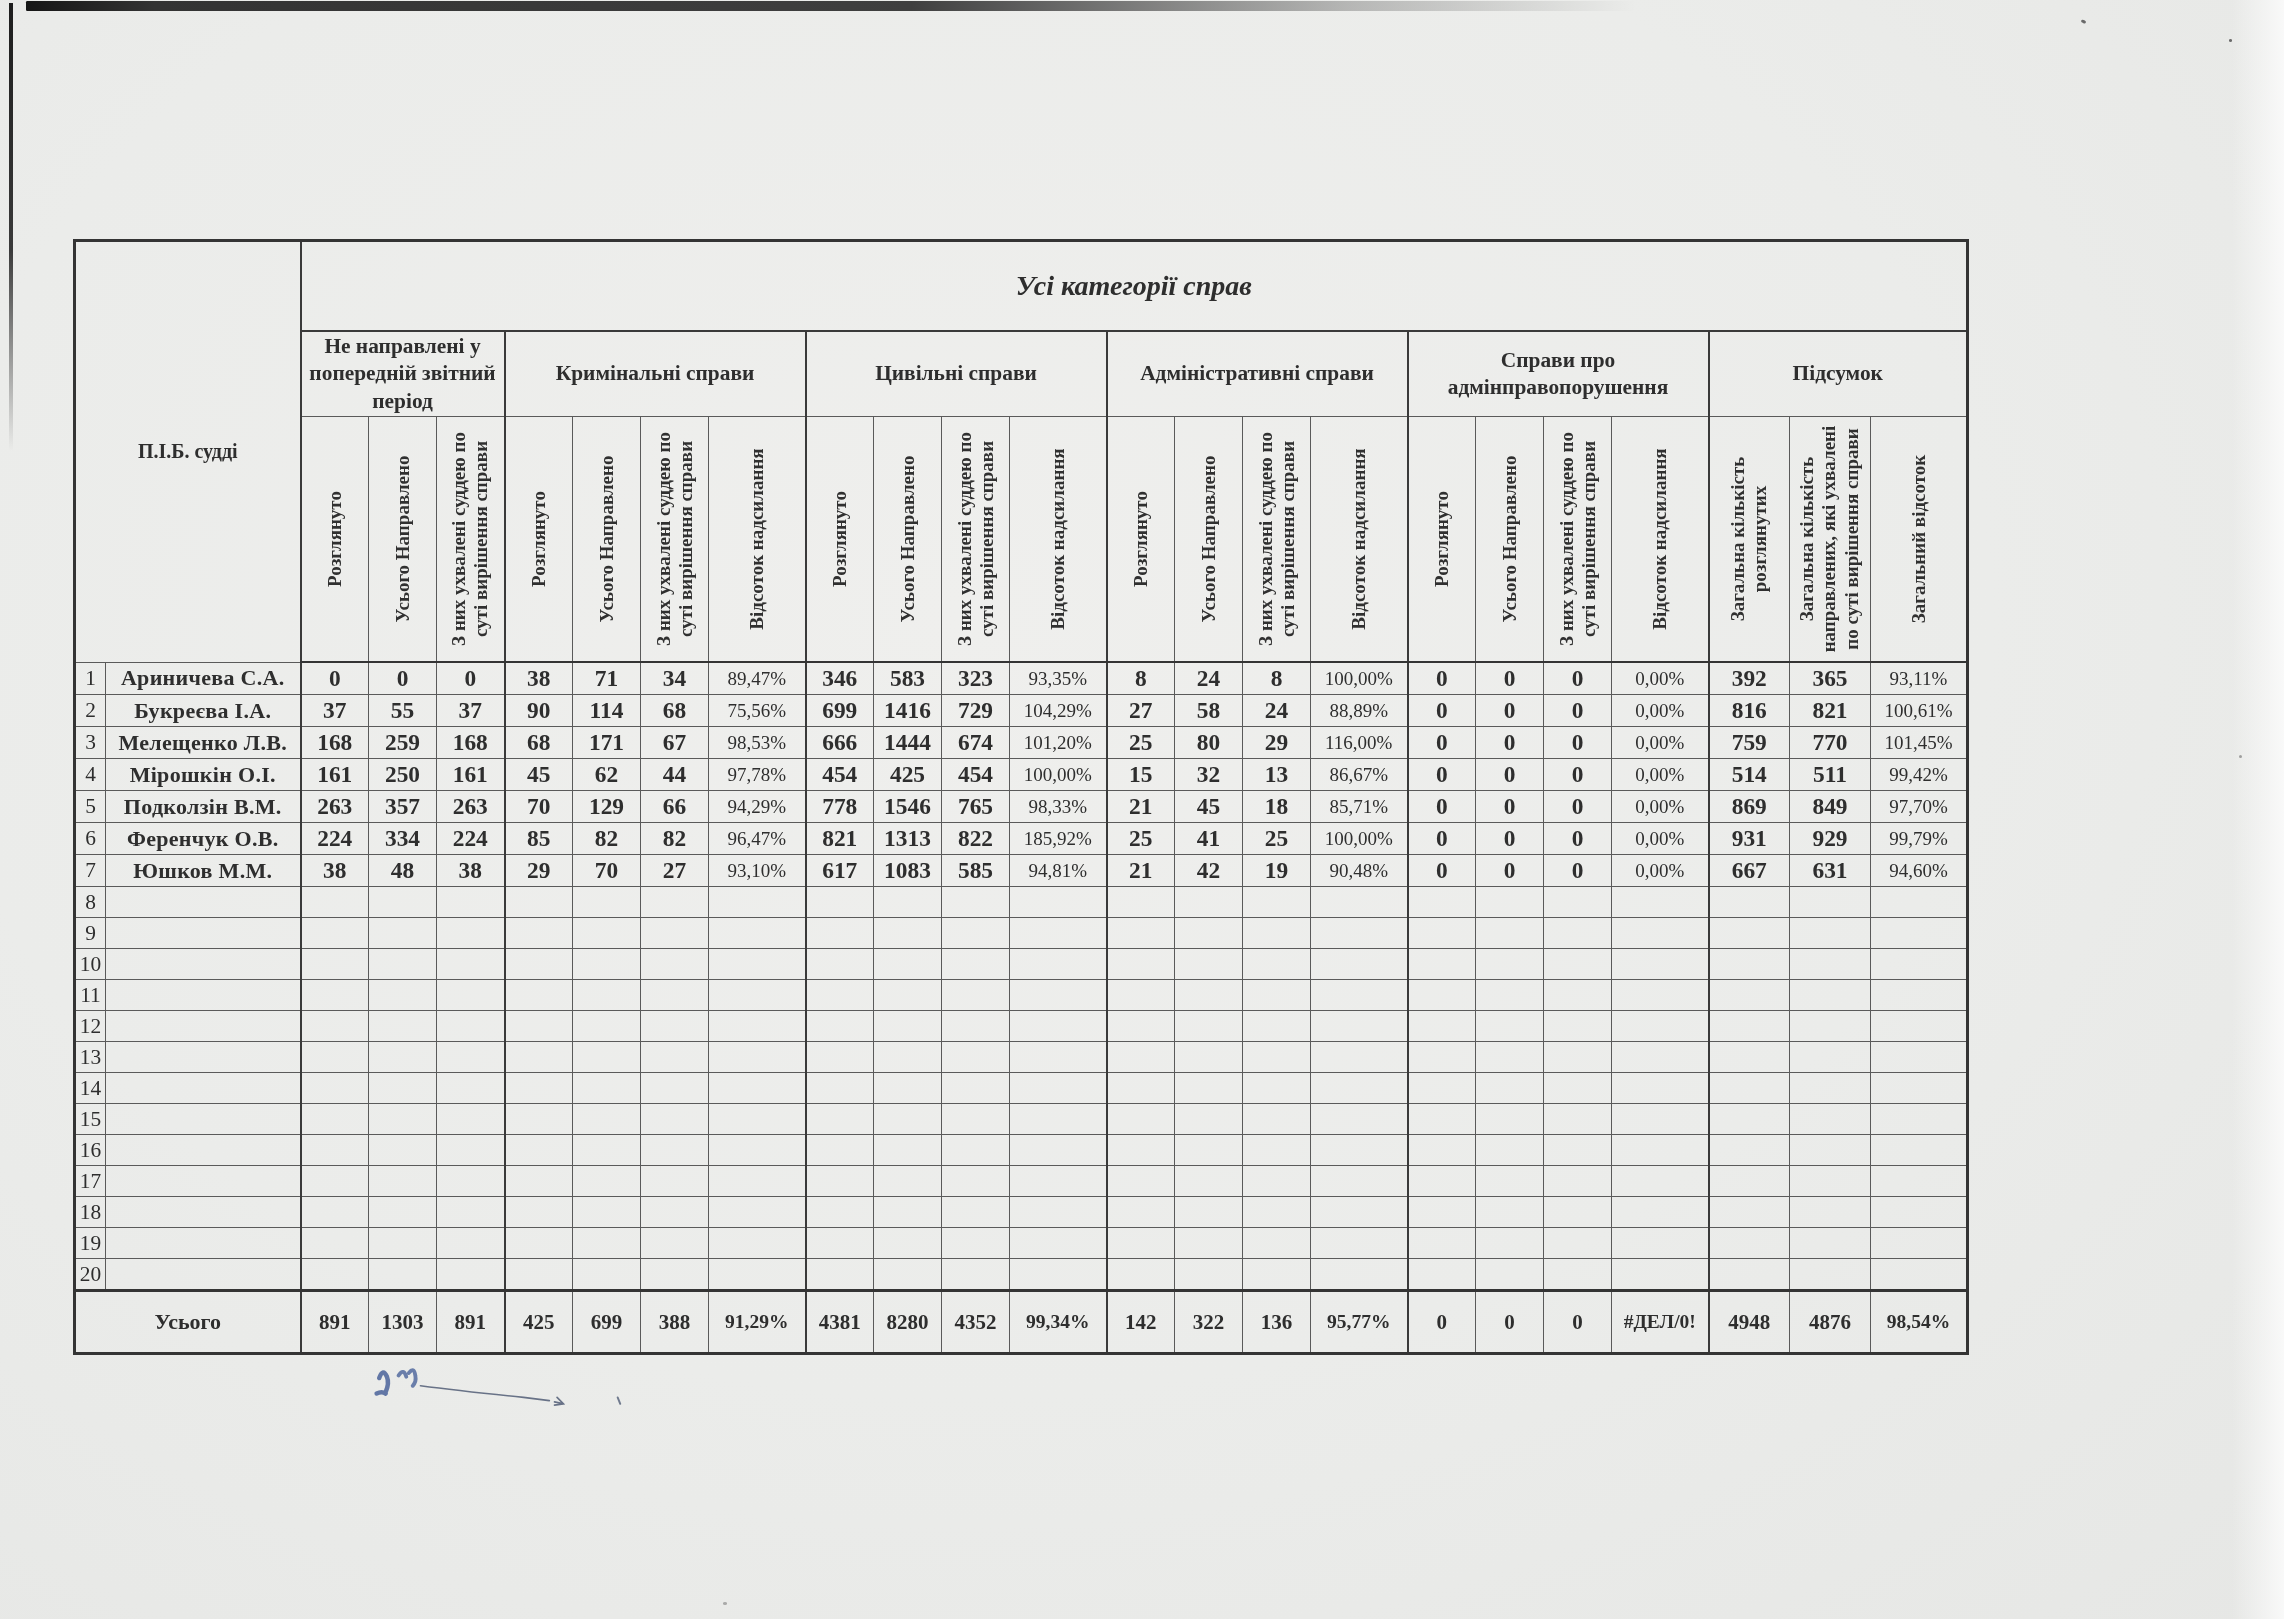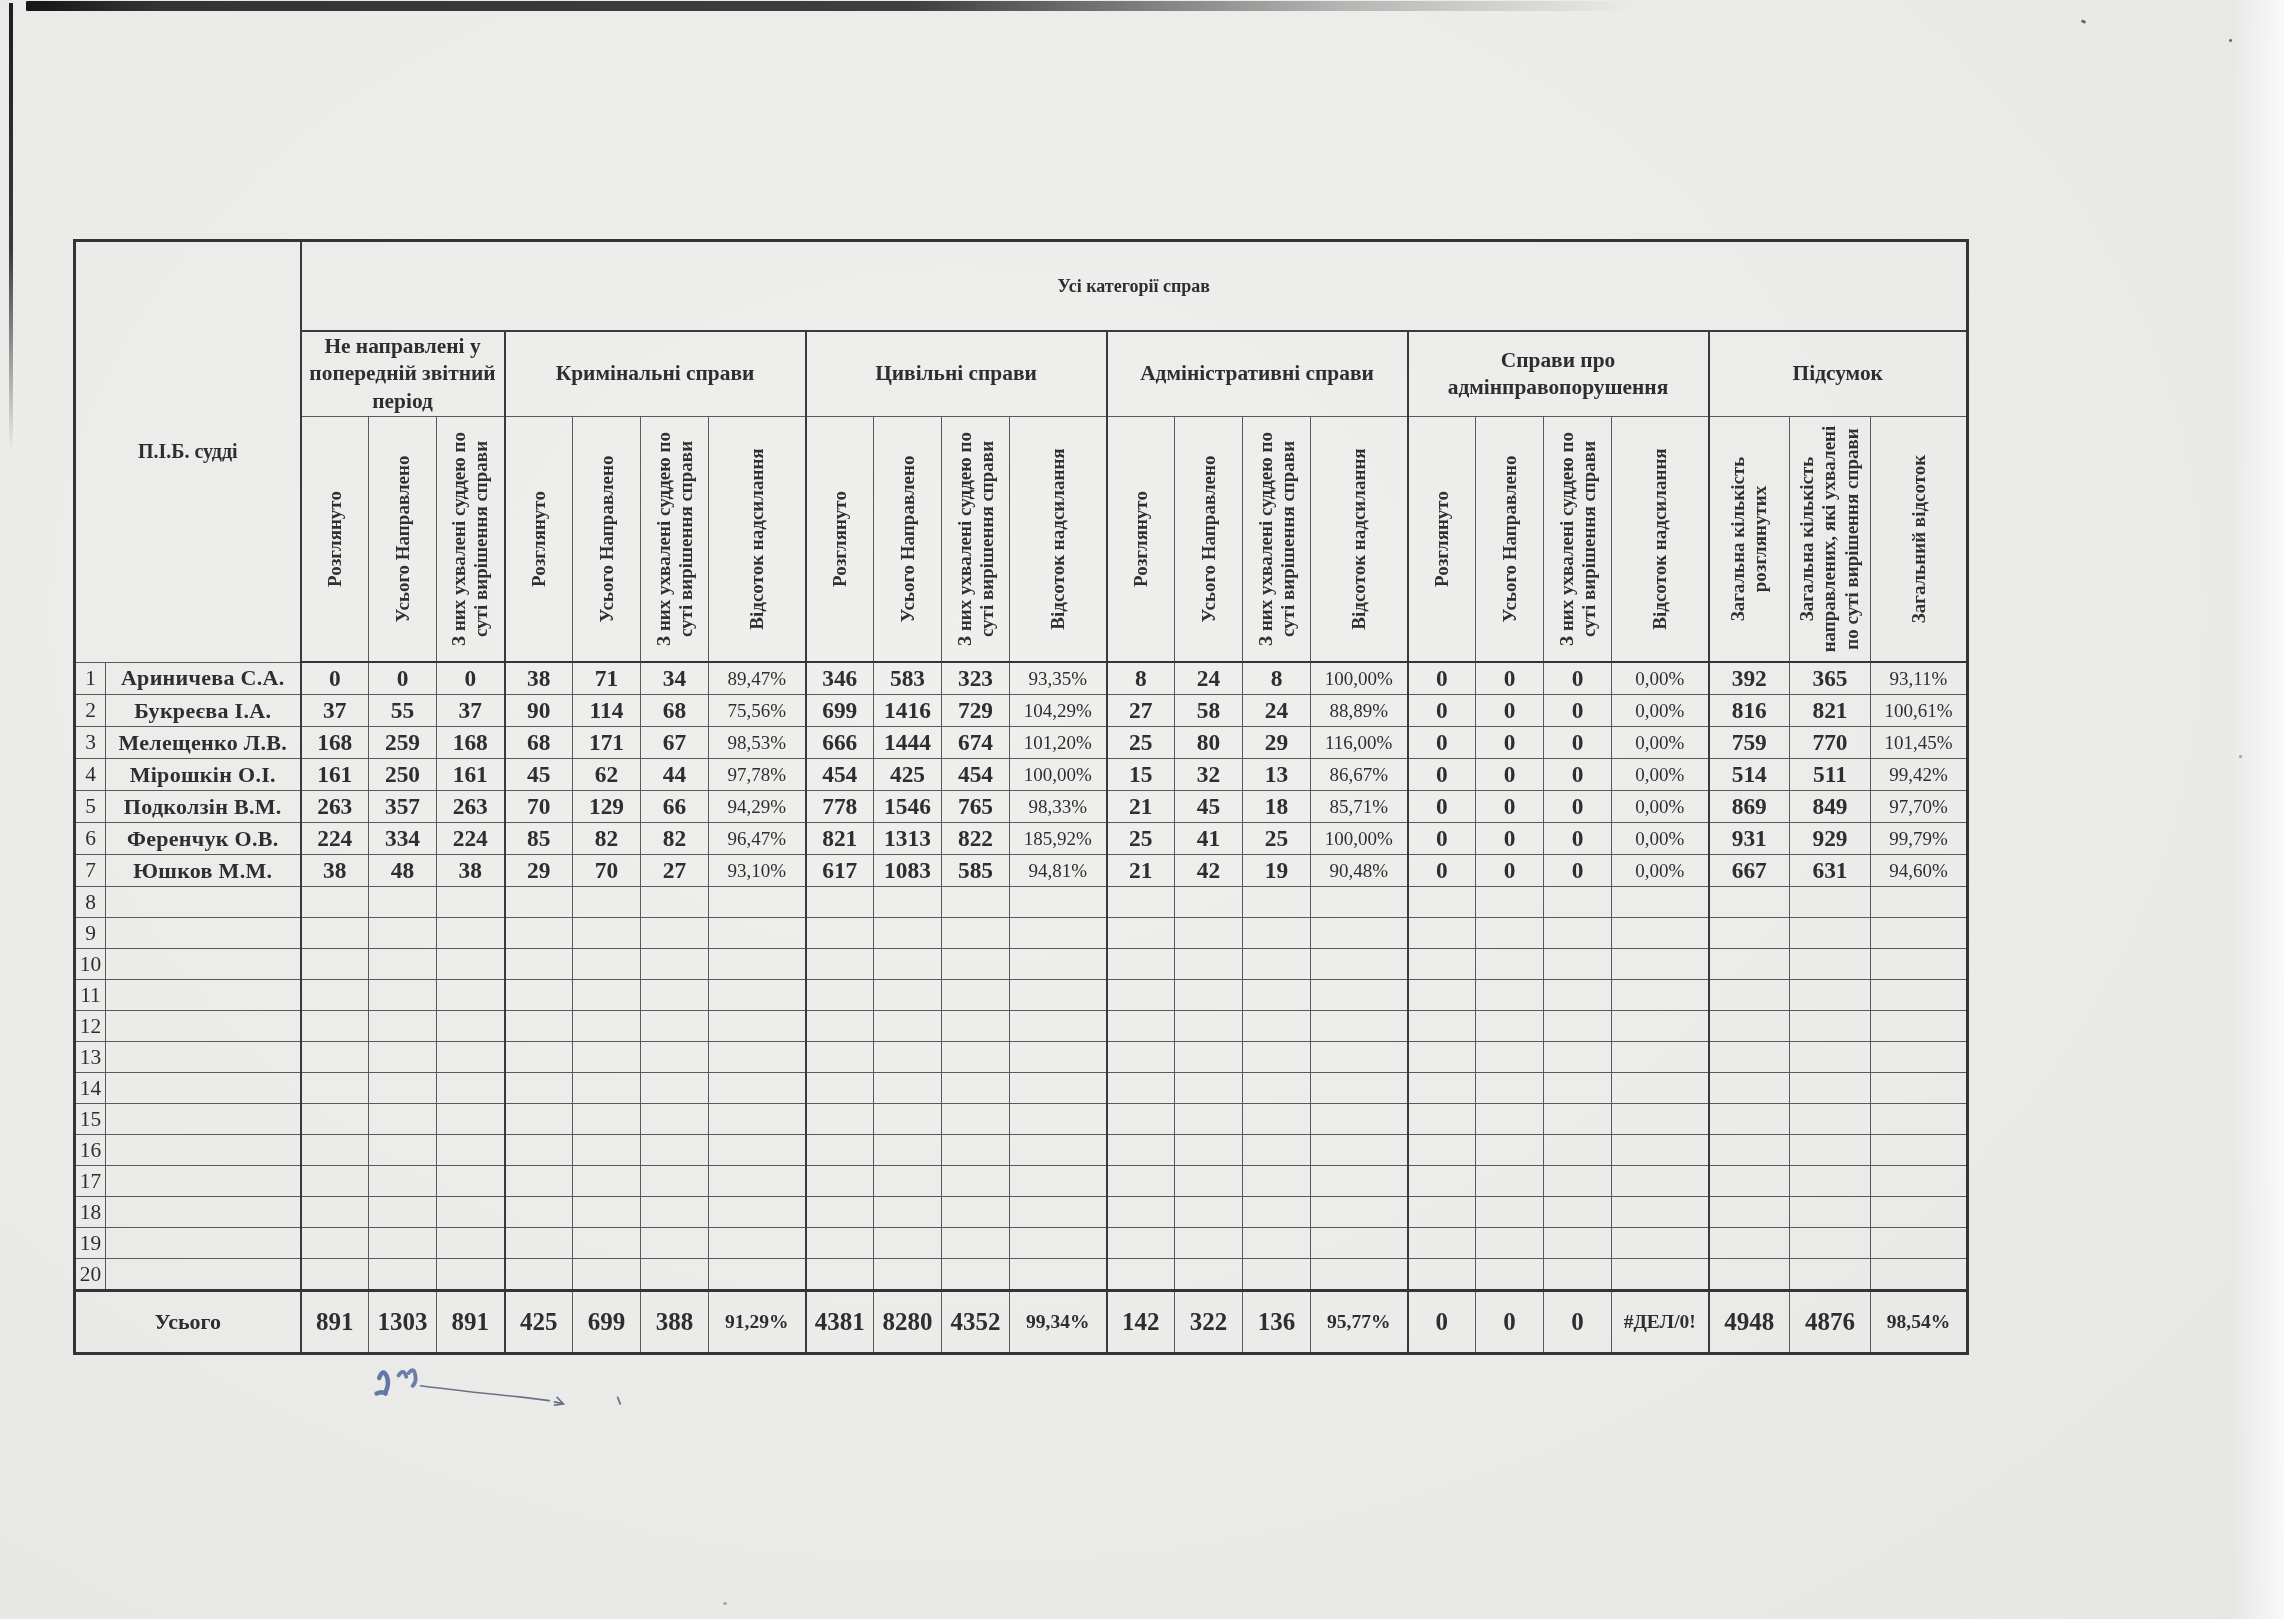--- a/index.html
+++ b/index.html
@@ -50,39 +50,39 @@
     overflow:hidden;
   }
   
   .stat .gb{border-left:2.6px solid #3a3a3a;}
   .stat thead tr.r2 th{border-top:2.6px solid #3a3a3a;}
   .stat thead tr.r3 th{border-top:1.9px solid #3a3a3a;border-bottom:2.6px solid #343434;}
   .stat tfoot td{border-top:3.2px solid #343434;}
 
   .stat thead th{font-weight:bold;}
   .th-pib{font-size:20px;}
-  .th-title{font-size:18px;height:88px;}
+  .th-title{font-size:28px;height:88px;font-style:italic;}
   .th-group{font-size:21.4px;line-height:1.28;height:84px;padding:0 9px;}
   .th-rot{height:244px;padding:0;}
   .rotwrap{position:relative;width:100%;height:242px;}
   .rot{
     position:absolute;left:50%;top:50%;width:231px;
     transform:translate(-50%,-50%) rotate(-90deg);
     font-size:19px;line-height:1.18;font-weight:bold;color:#303030;
     text-align:center;white-space:normal;
   }
   .td-num{font-size:21.4px;color:#3f3f3f;font-weight:normal;}
   .td-name{font-size:22px;font-weight:bold;letter-spacing:0.3px;}
   .td-val{font-size:23.4px;font-weight:bold;color:#2c2c2c;}
   .td-pct{font-size:19px;font-weight:normal;color:#4a4a4a;}
   tr.data-row td{height:31px;}
   tr.empty-row td{height:30px;}
   tfoot td{height:60px;}
   .tf-label{font-size:22px;font-weight:bold;}
-  .tf-val{font-size:25px;font-weight:bold;}
+  .tf-val{font-size:21px;font-weight:bold;}
   .tf-pct{font-size:19.5px;font-weight:bold;color:#474747;}
 </style>
 </head>
 <body>
 
 <div class="page">
 
   <div class="scan-top-edge"></div>
   <div class="scan-left-edge"></div>
   <div class="scan-right-light"></div>

